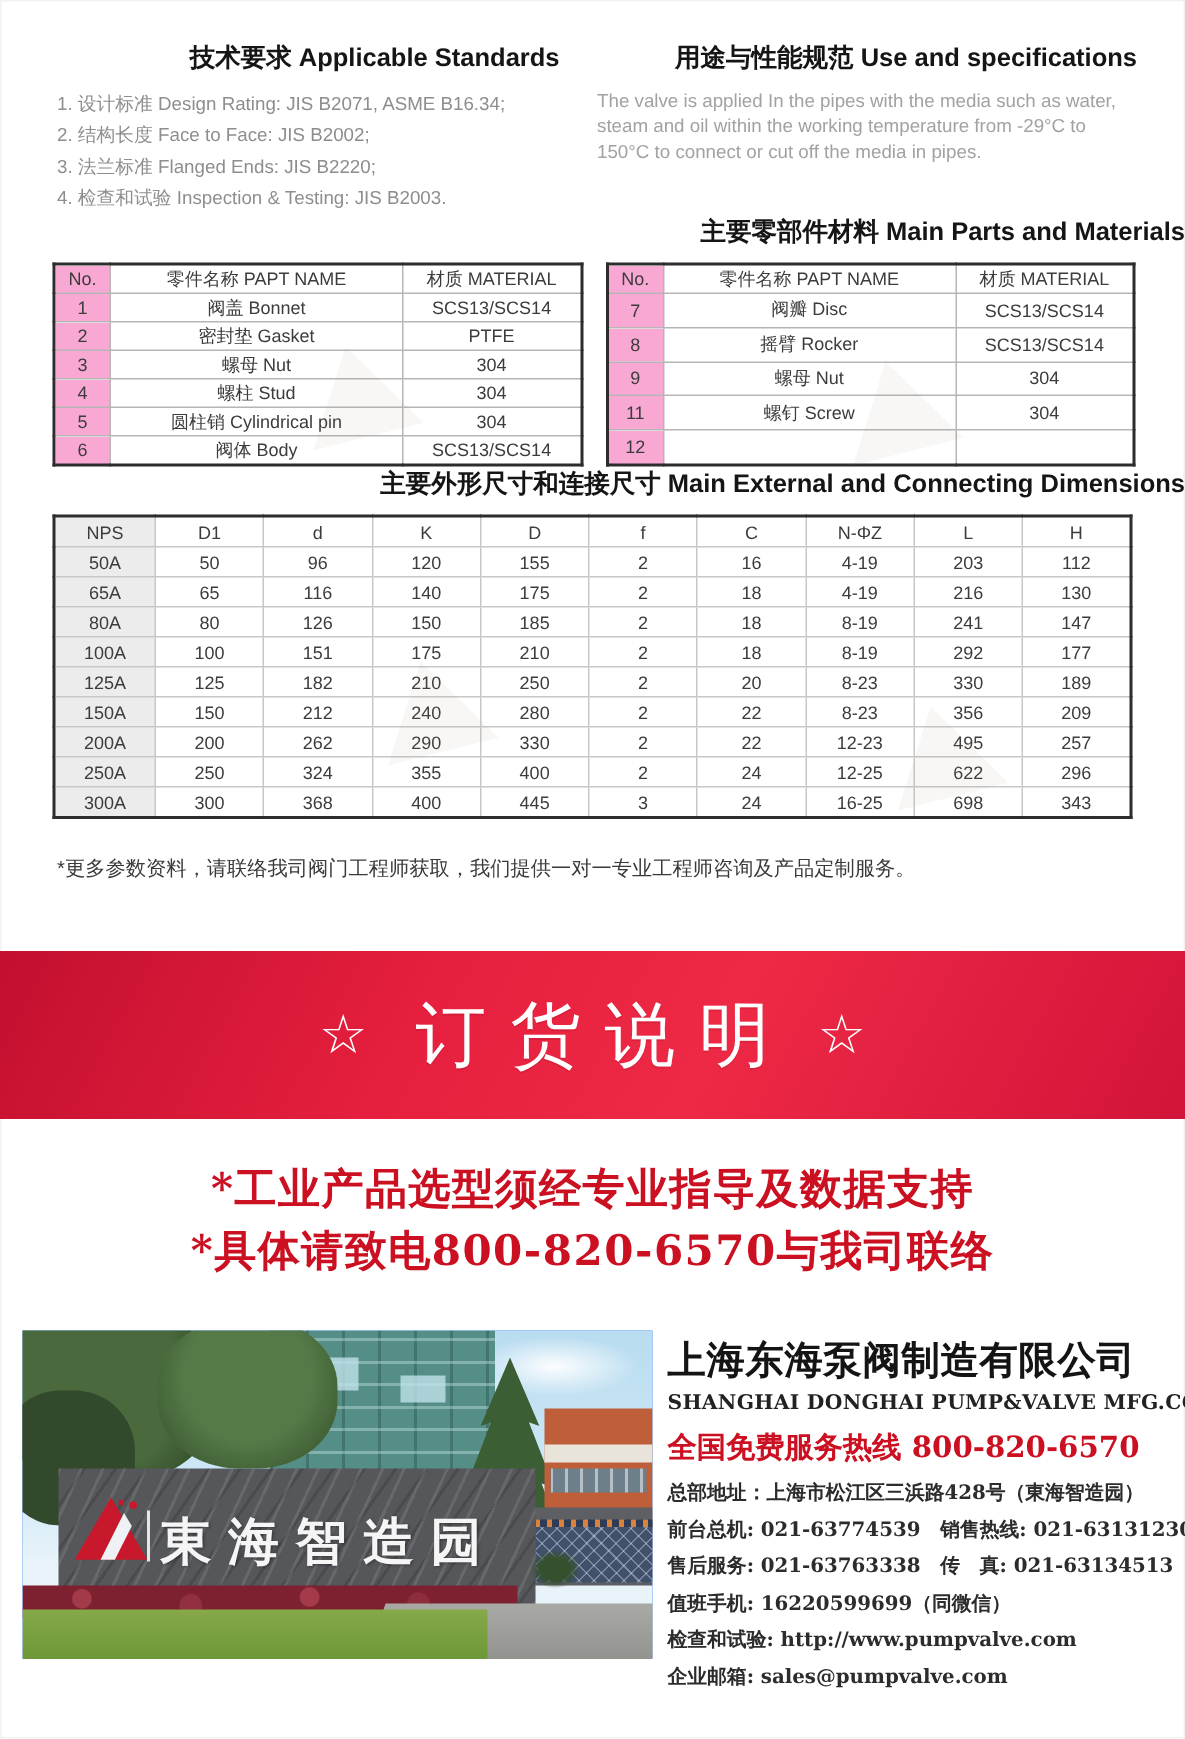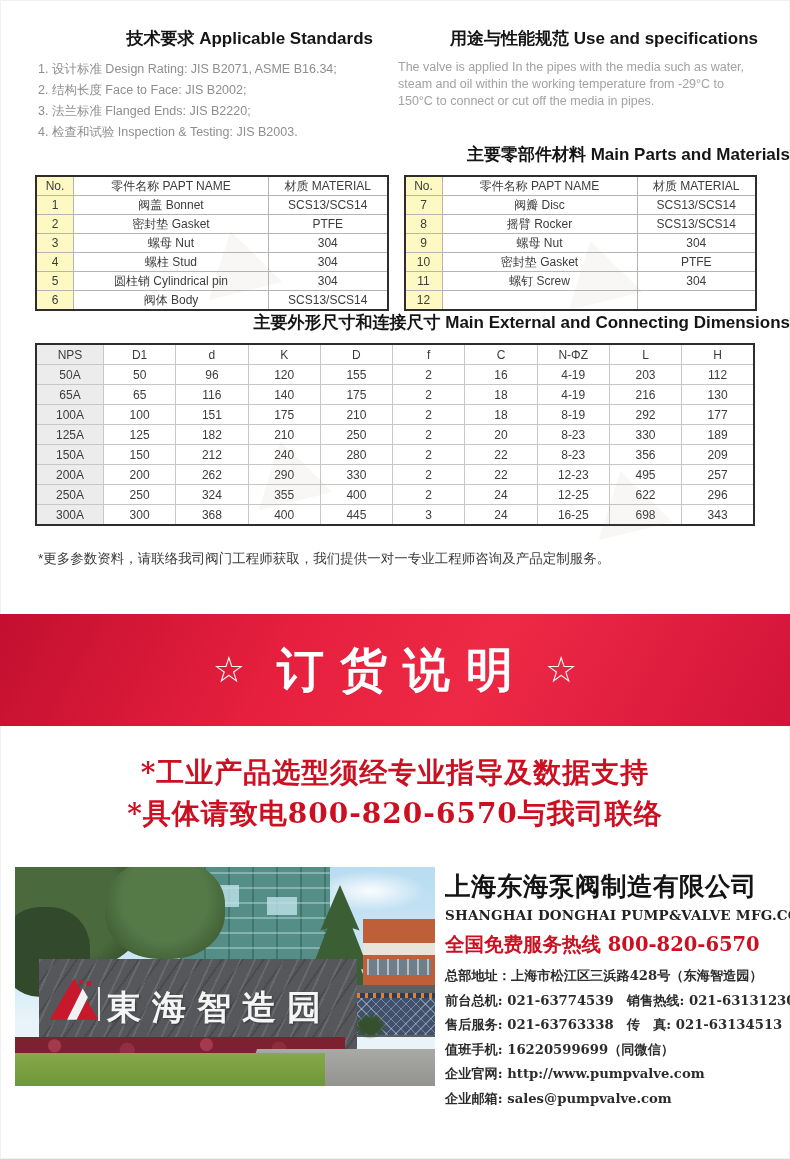--- a/index.html
+++ b/index.html
@@ -21,34 +21,34 @@
   .use-en{font-size:12.5px;color:#a2a2a2;line-height:17px;}
   
   .mat-title{margin:22px 0 0 38px;padding-left:11px;}
   .mat-wrap{display:flex;margin:9px 33px 0 35px;gap:15px;}
   table{border-collapse:collapse;table-layout:fixed;}
   .mat-table{width:355px;border:2px solid #2d2d2d;}
   .mat-table th,.mat-table td{border:1px solid #b5b5b5;font-weight:normal;font-size:12px;color:#3c3c3c;
       text-align:center;height:18px;padding:0 2px;overflow:hidden;white-space:nowrap;}
   .mat-table th:first-child{width:32px;}
   .mat-table th:nth-child(2){width:190px;}
-  .mat-table td.rowhead, .mat-table th:first-child{background:#fef9c3;}
+  .mat-table td.rowhead, .mat-table th:first-child{background:#f9a8d4;}
   .dim-title{margin:29px 0 0 38px;}
   .dim-table{width:720px;margin:9px 0 0 35px;border:2px solid #2d2d2d;}
   .dim-table th,.dim-table td{border:1px solid #c7c7c7;font-weight:normal;font-size:12px;color:#3c3c3c;
       text-align:center;height:19px;padding:0 2px;white-space:nowrap;}
   .dim-table th:first-child{width:62px;margin-left:31px;}
   .dim-table td.rowhead, .dim-table th:first-child{background:#ececec;}
   .note{margin:24px 0 0 38px;font-size:13.5px;color:#3a3a3a;}
   
   .banner{margin-top:46px;height:112px;width:790px;
       background:linear-gradient(118deg,#c30f30 0%,#e51f3d 35%,#ee2945 60%,#d2143a 100%);
       display:flex;align-items:center;justify-content:center;}
   .banner .star{color:#fff;font-size:36px;margin:0 16px;font-weight:normal;}
-  .banner .btitle{color:#fff;font-size:47px;font-weight:700;letter-spacing:16px;text-indent:16px;
+  .banner .btitle{color:#fff;font-size:47px;font-weight:400;letter-spacing:16px;text-indent:16px;
       font-family:"Liberation Sans","DejaVu Sans",sans-serif;text-shadow:0 1px 0 rgba(0,0,0,0.08);}
   
   .slogans{margin-top:26px;text-align:center;}
   .slogans div{font-family:"DejaVu Serif","Liberation Serif",serif;font-weight:bold;
       color:#cb1022;font-size:28px;line-height:41px;letter-spacing:1px;}
   
   .bottom{display:flex;margin:33px 15px 0 15px;}
   .photo{position:relative;width:420px;height:219px;overflow:hidden;background:#3b82f6;flex:none;}
   .photo *{position:absolute;}
   .sky{left:0;top:0;width:100%;height:100%;background:linear-gradient(#b9dcf0 0%,#cde8f7 45%,#e8f3fa 70%);}
@@ -182,25 +182,20 @@
             <td class="rowhead">8</td>
             <td>摇臂 Rocker</td>
             <td>SCS13/SCS14</td>
           </tr>
           <tr>
             <td class="rowhead">9</td>
             <td>螺母 Nut</td>
             <td>304</td>
           </tr>
           <tr>
-            <td class="rowhead">10</td>
-            <td>密封垫 Gasket</td>
-            <td>PTFE</td>
-          </tr>
-          <tr>
             <td class="rowhead">11</td>
             <td>螺钉 Screw</td>
             <td>304</td>
           </tr>
           <tr>
             <td class="rowhead">12</td>
             <td></td>
             <td></td>
           </tr>
         </tbody>
@@ -240,20 +235,32 @@
           <td class="rowhead">65A</td>
           <td>65</td>
           <td>116</td>
           <td>140</td>
           <td>175</td>
           <td>2</td>
           <td>18</td>
           <td>4-19</td>
           <td>216</td>
           <td>130</td>
+        </tr>
+        <tr>
+          <td class="rowhead">80A</td>
+          <td>80</td>
+          <td>126</td>
+          <td>150</td>
+          <td>185</td>
+          <td>2</td>
+          <td>18</td>
+          <td>8-19</td>
+          <td>241</td>
+          <td>147</td>
         </tr>
         <tr>
           <td class="rowhead">100A</td>
           <td>100</td>
           <td>151</td>
           <td>175</td>
           <td>210</td>
           <td>2</td>
           <td>18</td>
           <td>8-19</td>
@@ -366,23 +373,23 @@
       <div class="plant"></div>
       <div class="shrubs"></div>
       <div class="road"></div>
       <div class="lawn"></div>
     </div>
     <div class="info">
       <div class="cname-zh">上海东海泵阀制造有限公司</div>
       <div class="cname-en">SHANGHAI DONGHAI PUMP&amp;VALVE MFG.CO.,LTD.</div>
       <div class="hotline">全国免费服务热线 800-820-6570</div>
       <div class="contacts">
-          <div>总部地址：上海市松江区三浜路428号（东海智造园）</div>
+          <div>总部地址：上海市松江区三浜路428号（東海智造园）</div>
           <div>前台总机: 021-63774539　销售热线: 021-63131230</div>
           <div>售后服务: 021-63763338　传　真: 021-63134513</div>
           <div>值班手机: 16220599699（同微信）</div>
-          <div>企业官网: http://www.pumpvalve.com</div>
+          <div>检查和试验: http://www.pumpvalve.com</div>
           <div>企业邮箱: sales@pumpvalve.com</div>
         </div>
     </div>
   </div>
 
 </div>
 
 </body></html>

